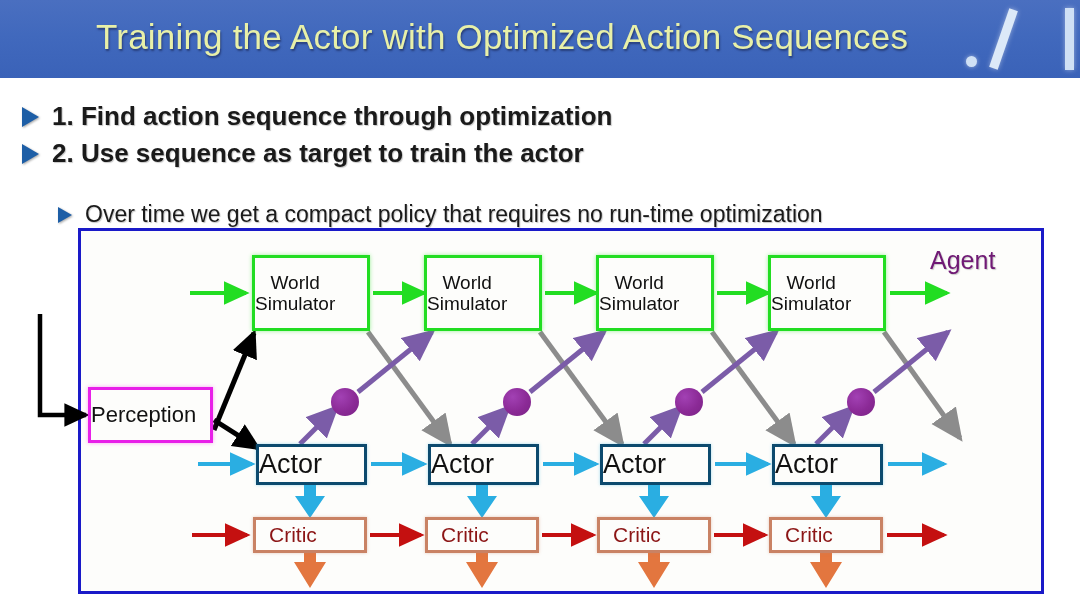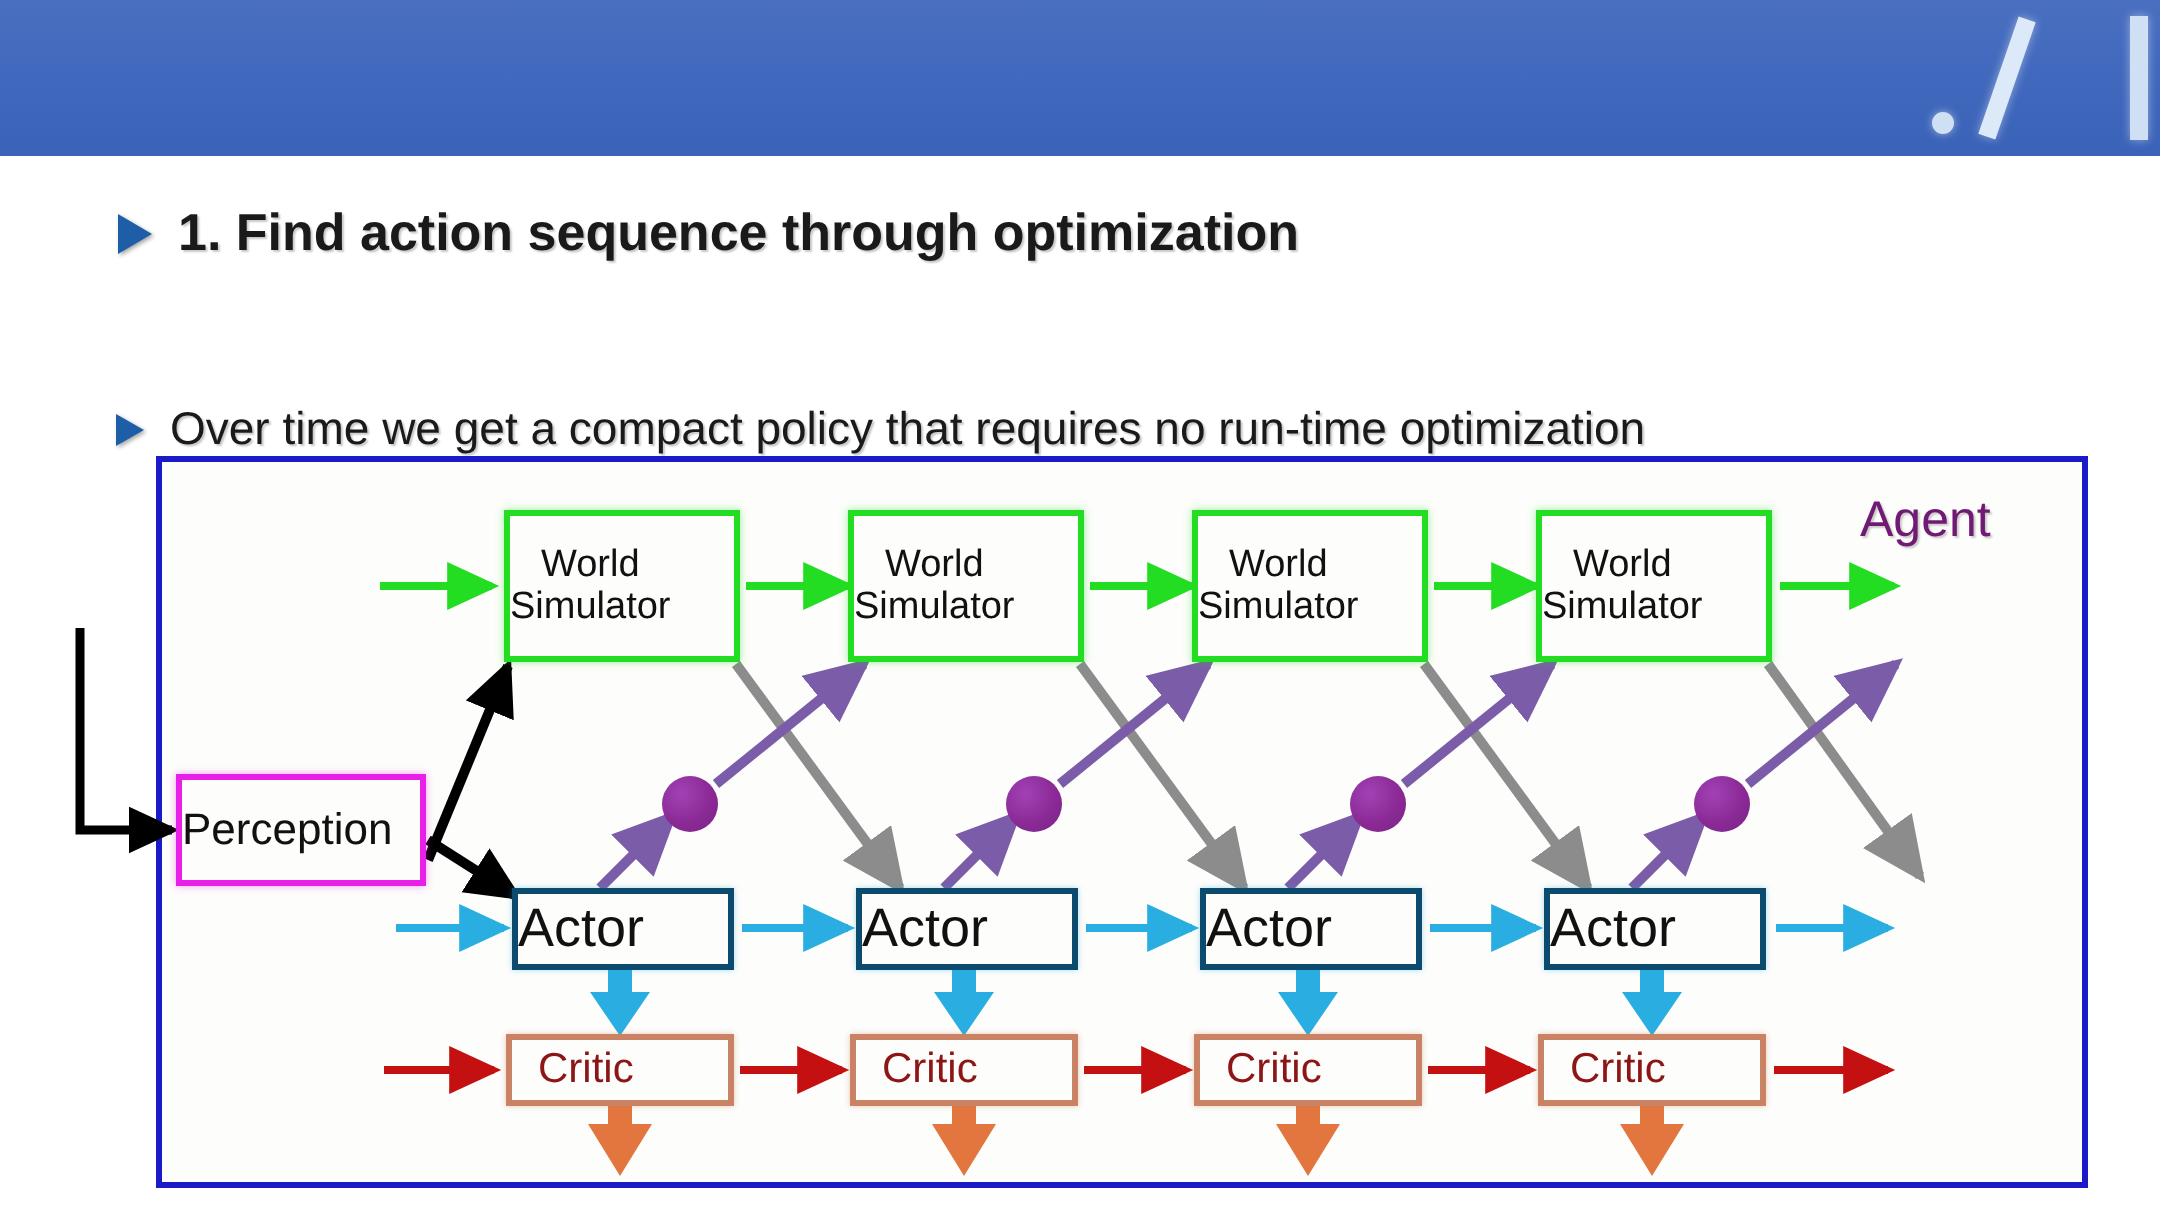--- a/index.html
+++ b/index.html
@@ -33,21 +33,21 @@
     box-shadow:0 0 5px rgba(255,255,255,.45);
   }
   .deco-bar{
     position:absolute;left:1065px;top:8px;width:9px;height:62px;
     background:#cfe0f5;box-shadow:0 0 5px rgba(255,255,255,.45);
   }
 
   
   .bullets{position:absolute;left:0;top:78px;width:1080px;height:145px;}
   .b-row{position:absolute;display:flex;align-items:center;white-space:nowrap;}
-  .b-row.l1{left:22px;margin-left:37px;}
+  .b-row.l1{left:22px;}
   .b-row.l2{left:58px;}
   .b-row.r1{top:23px;}
   .b-row.r2{top:60px;}
   .b-row.r3{top:98px;margin-top:25px;}
   .tri{
     width:0;height:0;flex:0 0 auto;
     border-left:17px solid #1d5ea6;
     border-top:10px solid transparent;
     border-bottom:10px solid transparent;
     filter:drop-shadow(1px 1px 1px rgba(0,0,0,.35));
@@ -105,32 +105,37 @@
   }
   .dot-purple{
     position:absolute;width:28px;height:28px;border-radius:50%;
     background:radial-gradient(circle at 35% 32%,#a241b4 0%,#8b2a96 55%,#7a2386 100%);
   }
 </style>
 </head>
 <body>
 
 <div class="titlebar">
+  <div class="title-text">Training the Actor with Optimized Action Sequences</div>
   <div class="deco-dot"></div>
   <div class="deco-slash"></div>
   <div class="deco-bar"></div>
 </div>
 
 <div class="bullets">
 
   <div class="b-row l1 r1">
     <span class="tri"></span>
     <span class="b-text lvl1">1. Find action sequence through optimization</span>
   </div>
 
+  <div class="b-row l1 r2">
+    <span class="tri"></span>
+    <span class="b-text lvl1">2. Use sequence as target to train the actor</span>
+  </div>
 
   <div class="b-row l2 r3">
     <span class="tri small"></span>
     <span class="b-text lvl2">Over time we get a compact policy that requires no run-time optimization</span>
   </div>
 
 </div>
 
 <div class="diagram"></div>
 

